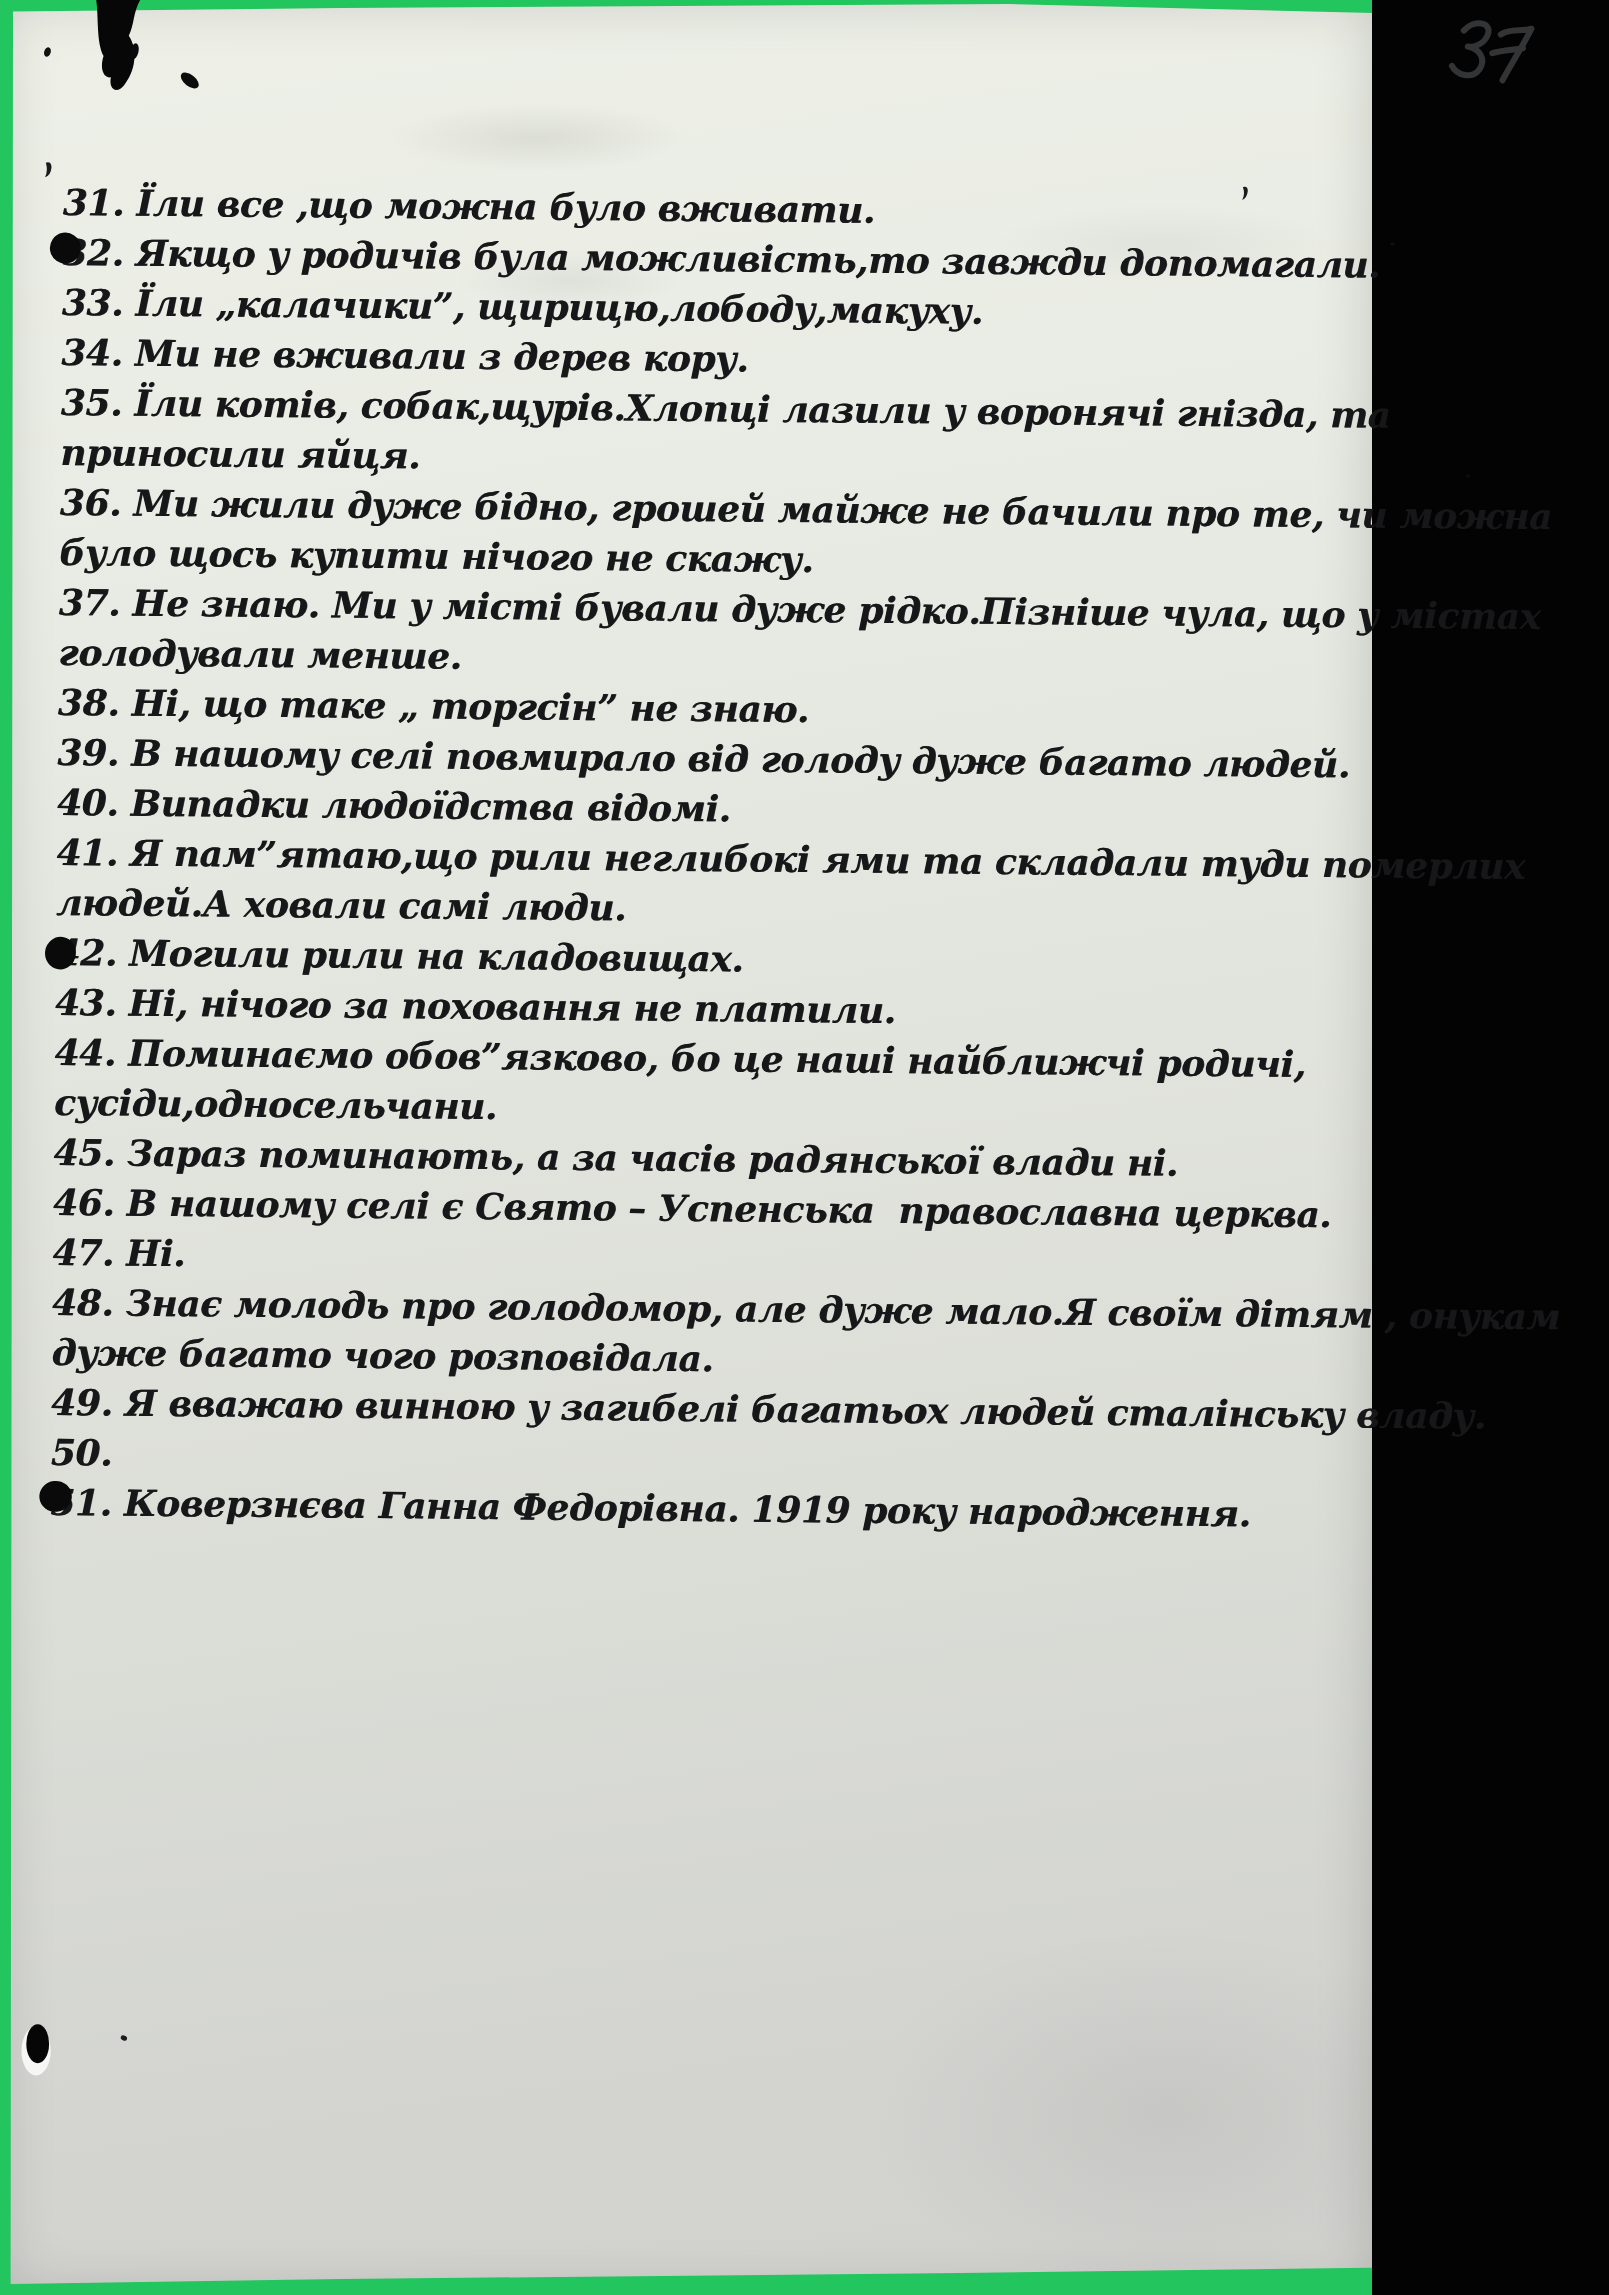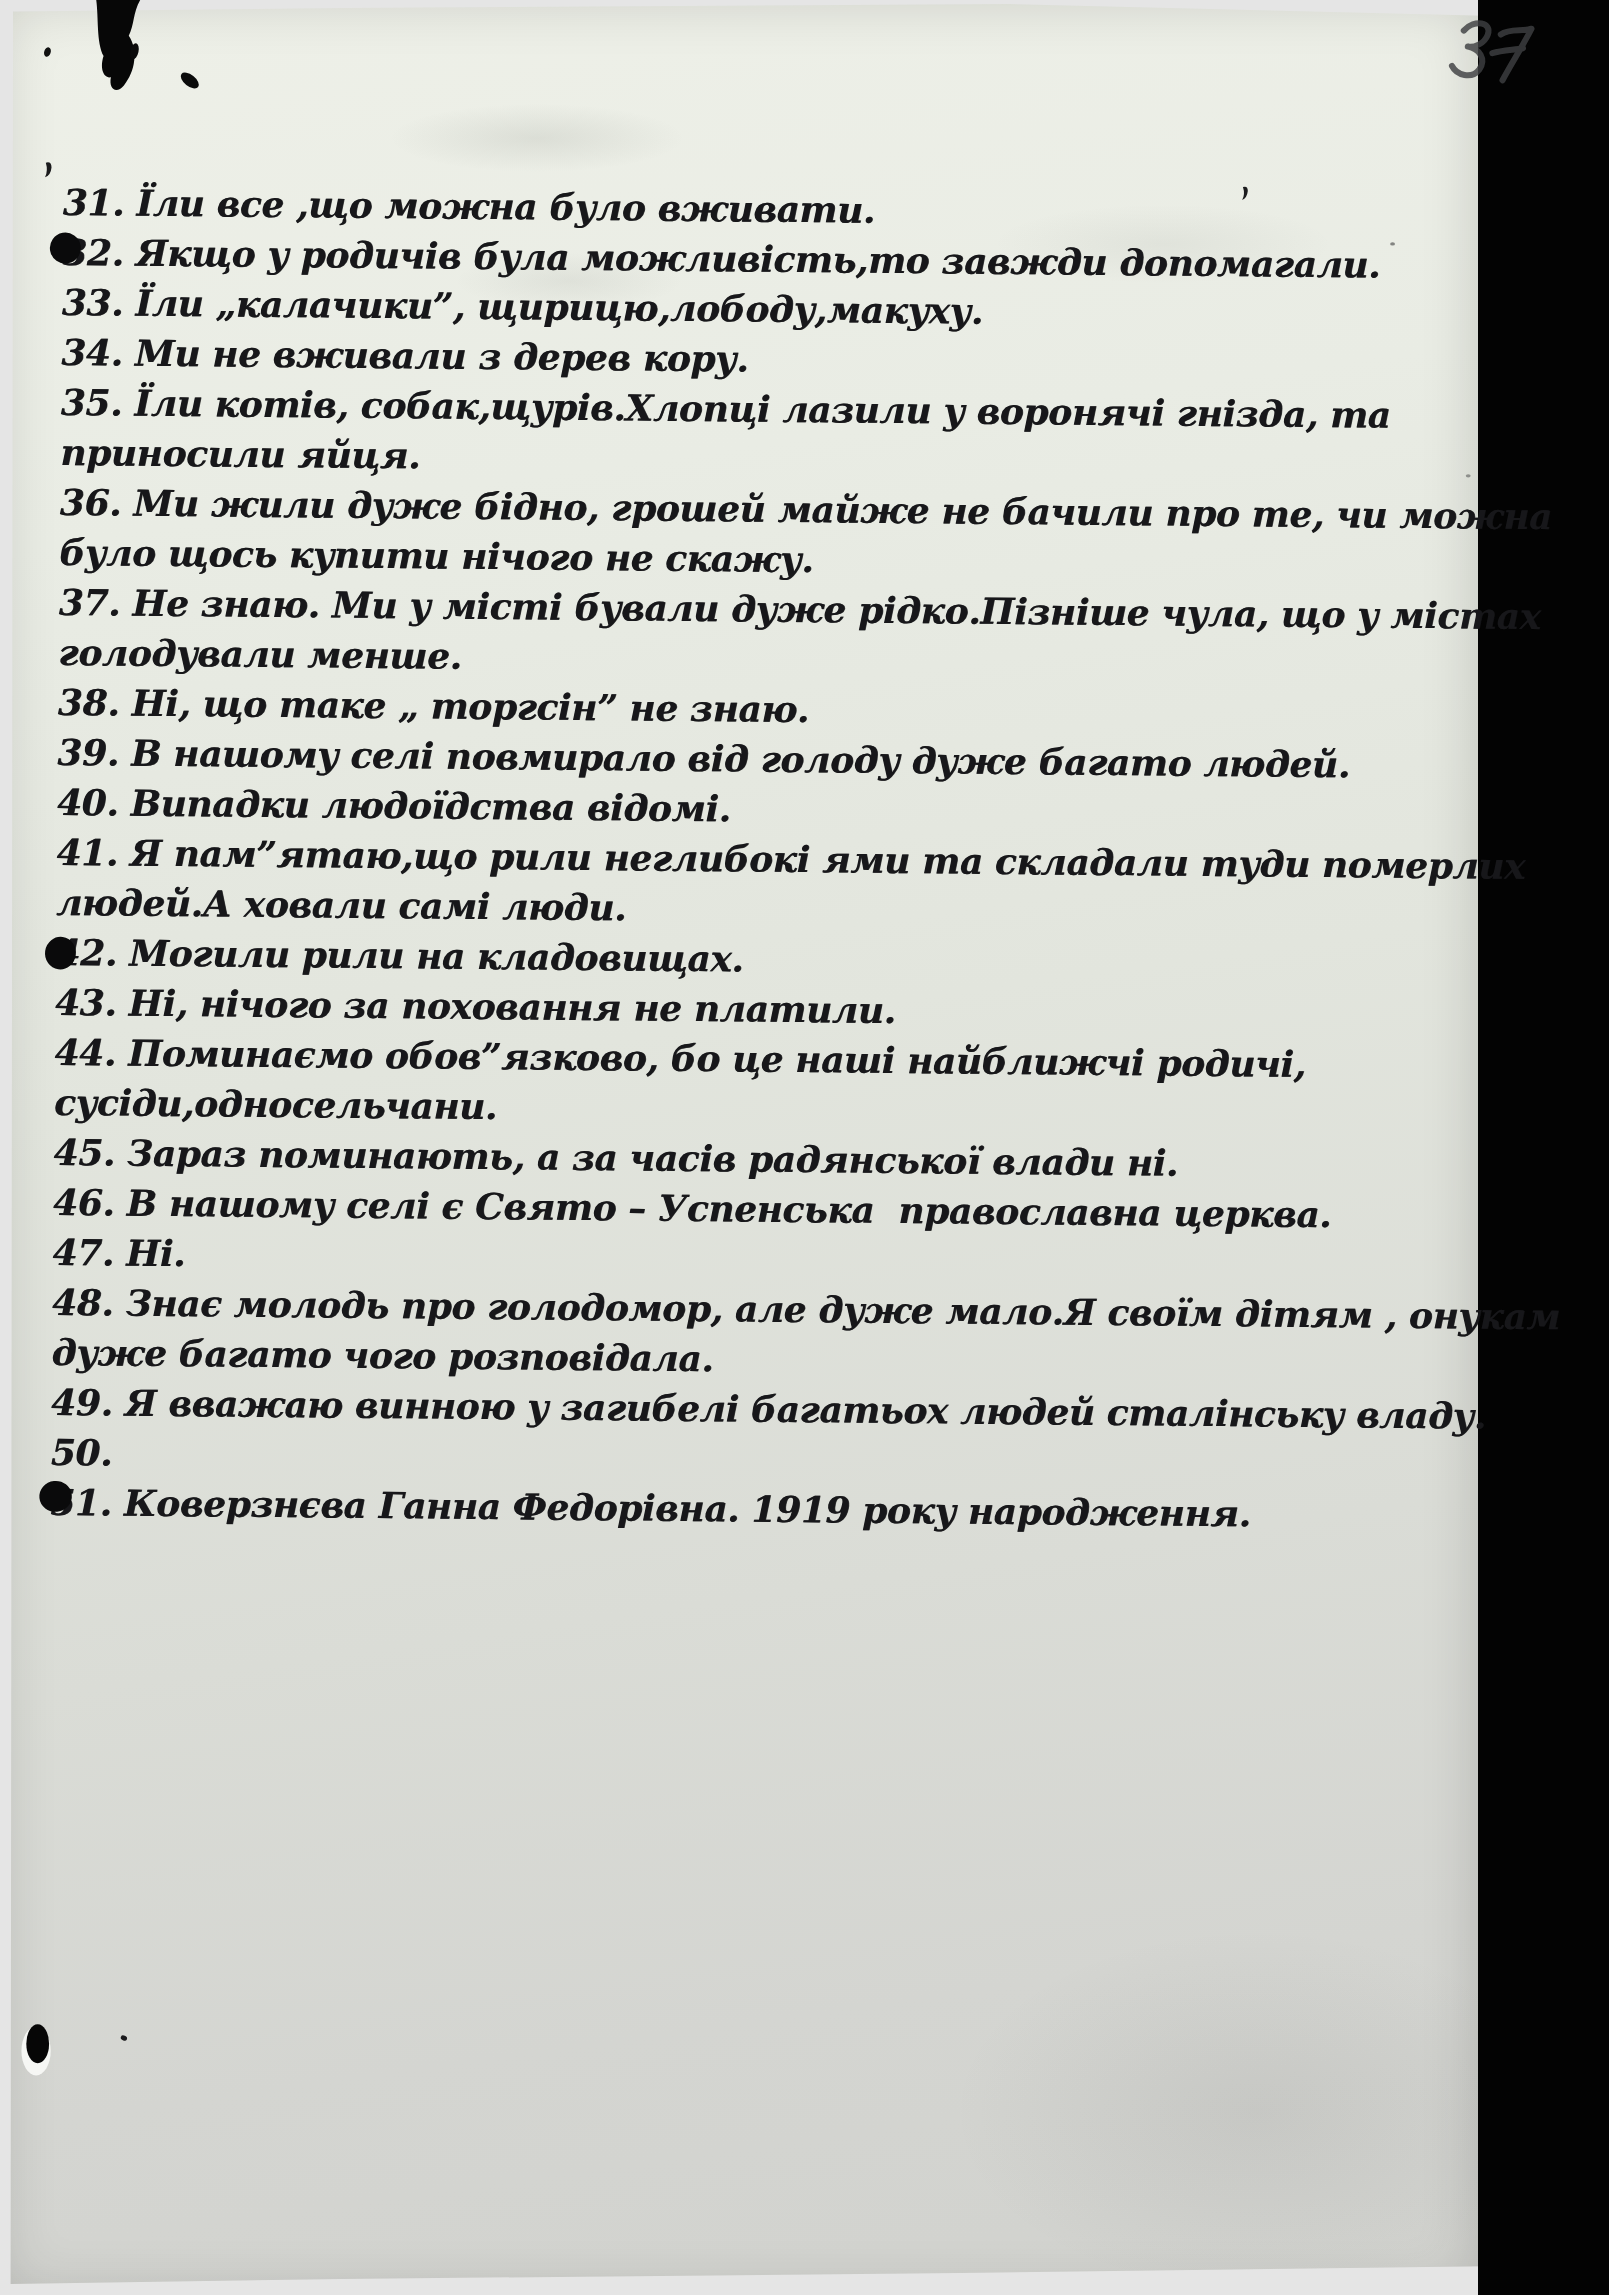--- a/index.html
+++ b/index.html
@@ -6,23 +6,23 @@
     margin: 0;
     padding: 0;
     width: 1610px;
     height: 2295px;
     background: #030303;
     overflow: hidden;
     font-family: "DejaVu Serif", serif;
   }
   .scan-root {
     position: relative;
-    width: 1478px;
+    width: 1372px;
     height: 2295px;
-    background: #e5e5e5;
+    background: #22c55e;
   }
   .paper {
     position: absolute;
     inset: 0;
     background:
       radial-gradient(211px 49px at 537px 138px, rgba(70,76,68,0.10), rgba(70,76,68,0) 70%),
       radial-gradient(163px 41px at 569px 281px, rgba(60,64,58,0.07), rgba(60,64,58,0) 70%),
       radial-gradient(244px 57px at 1163px 244px, rgba(60,64,58,0.06), rgba(60,64,58,0) 70%),
       radial-gradient(407px 244px at 85% 92%, rgba(40,40,42,0.07), rgba(40,40,42,0) 75%),
       linear-gradient(172deg, #eef0e8 0%, #e9ece4 22%, #e2e5dd 45%, #dadcd6 68%, #d4d5d1 85%, #d1d2ce 100%);

